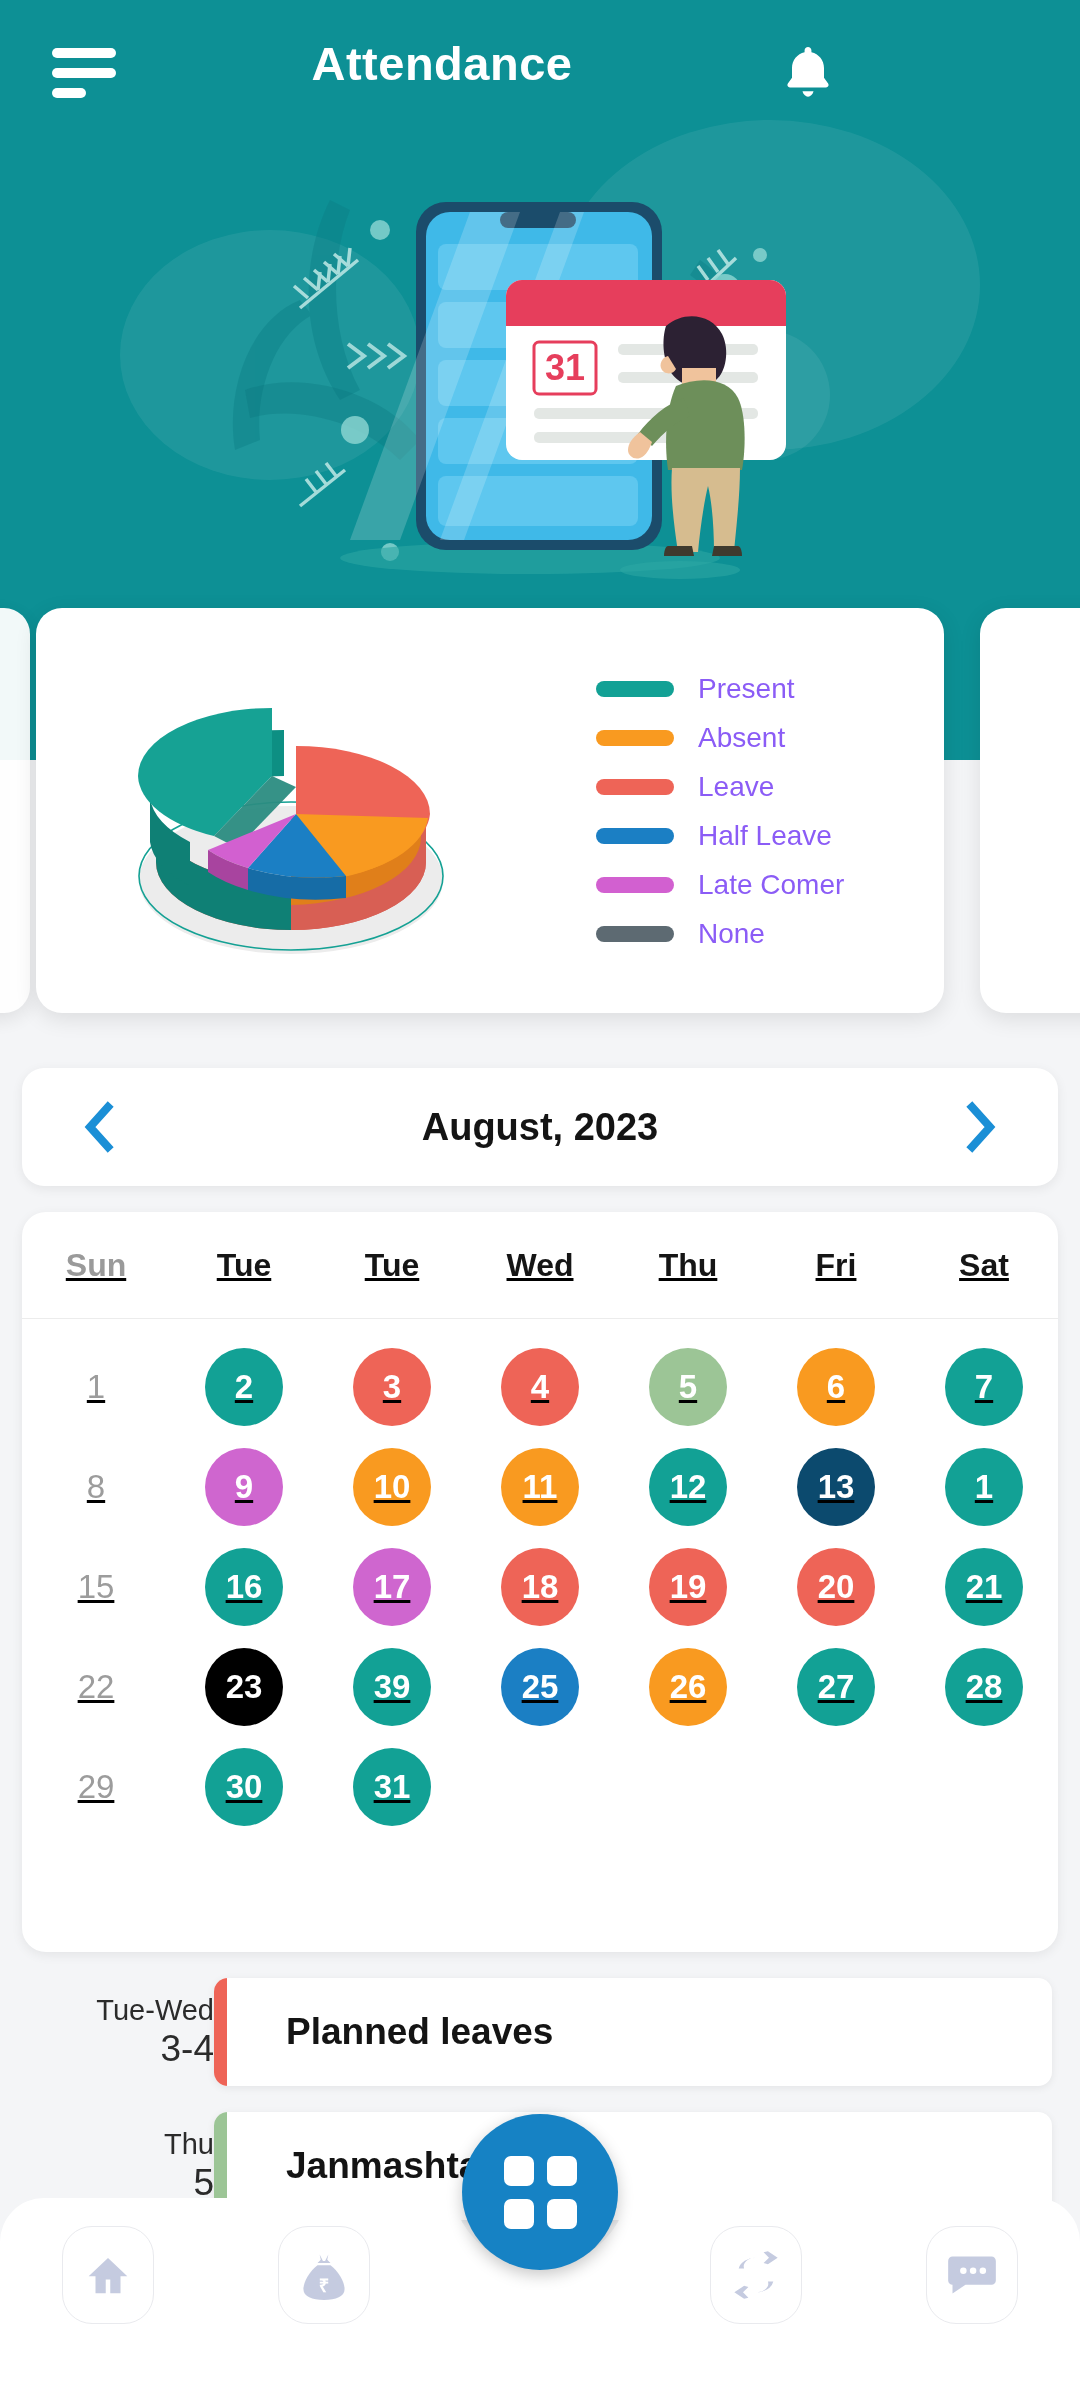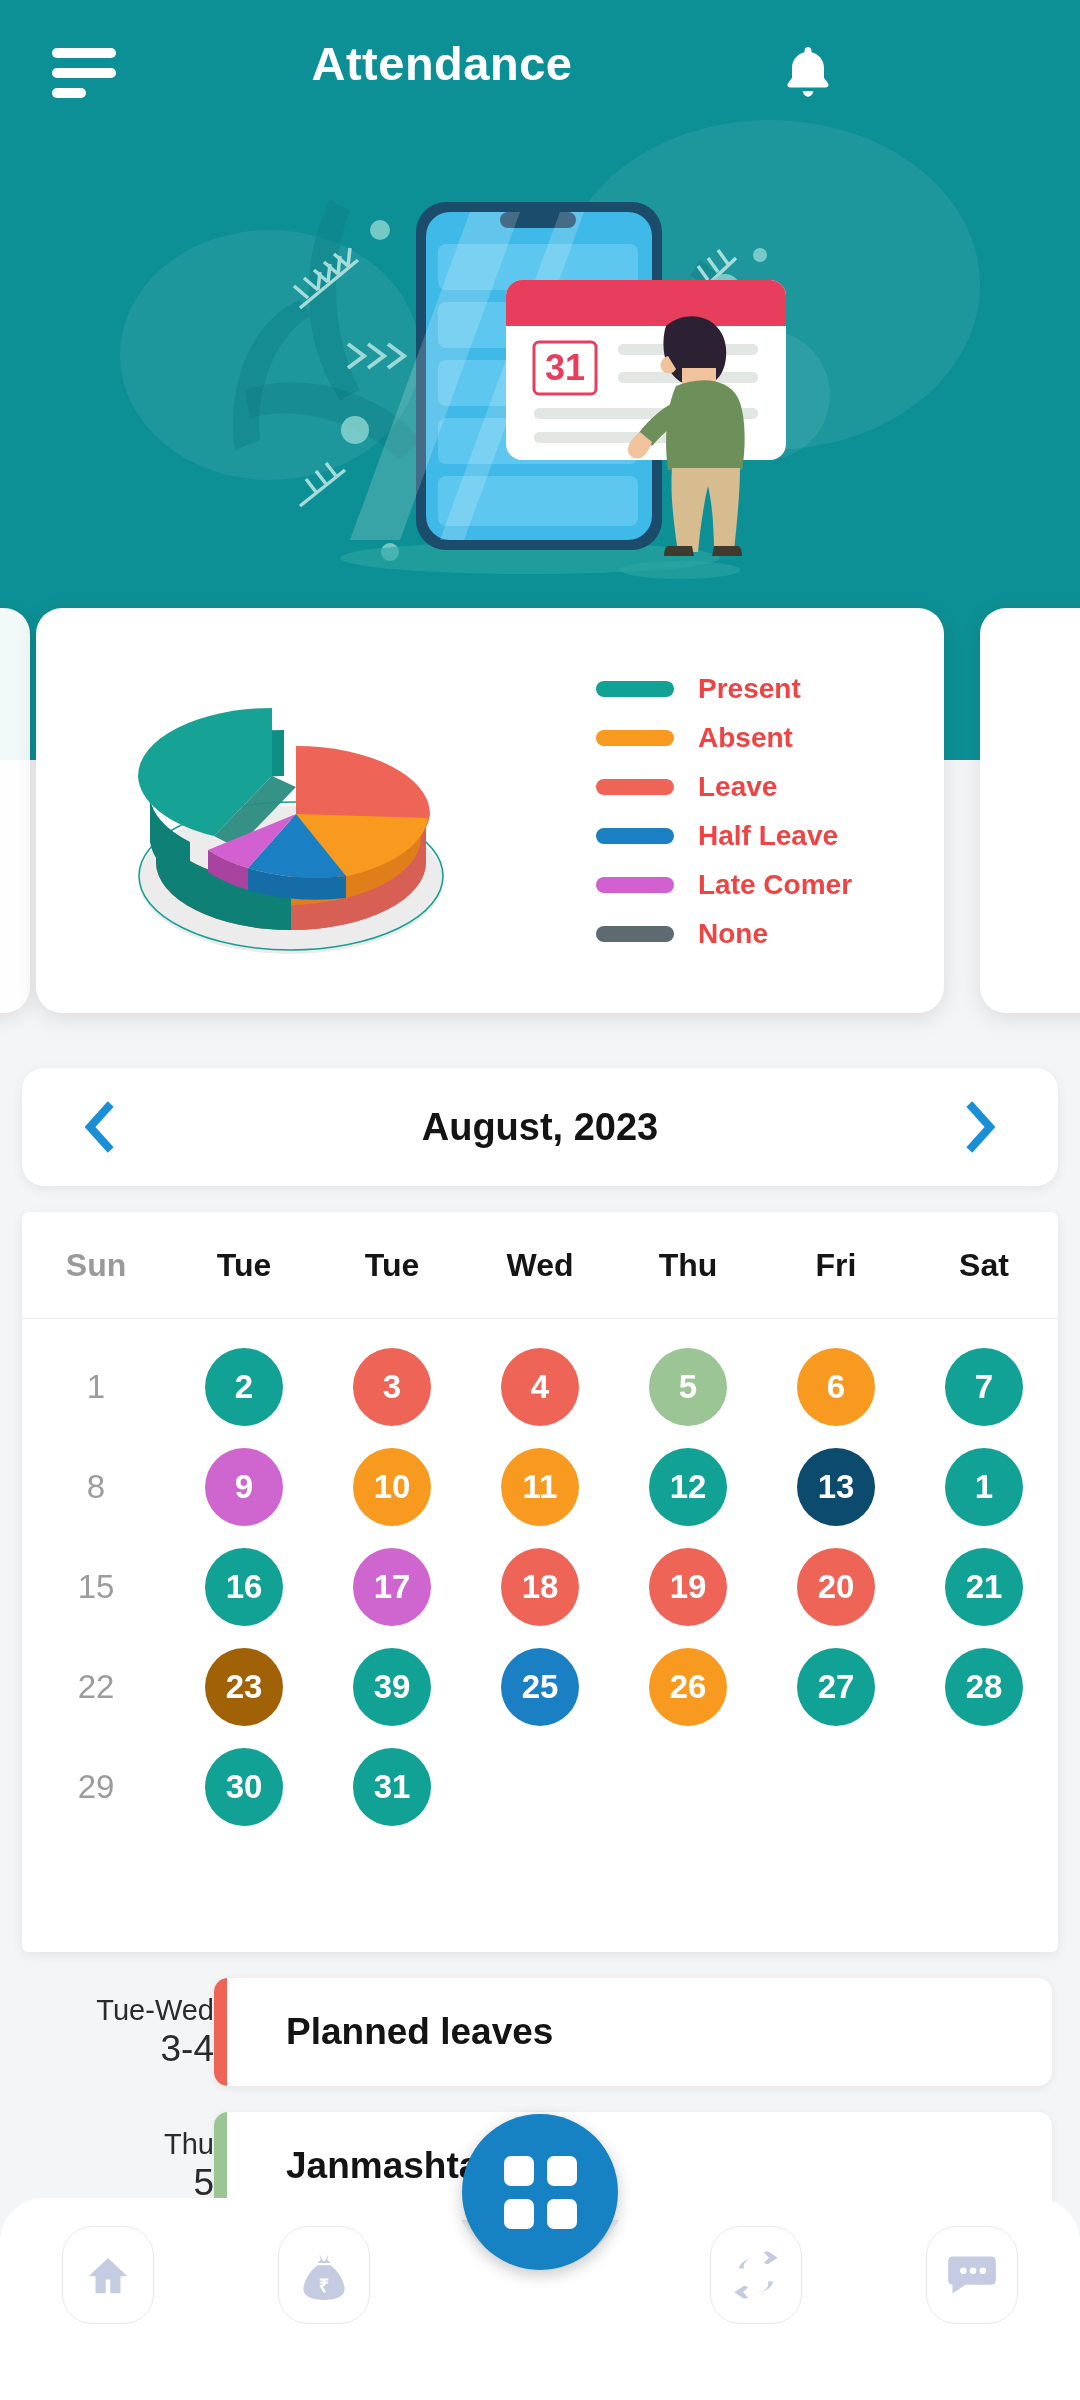--- a/index.html
+++ b/index.html
@@ -60,38 +60,39 @@
   .card-left  { left:-260px; top:0; width:290px; height:405px; opacity:0.95; }
 
   .chart-wrap { position:absolute; left:20px; top:10px; width:470px; height:380px; }
   .legend {
     position:absolute; left:560px; top:56px; width:330px;
   }
   .legend-row { display:flex; align-items:center; height:49px; }
   .legend-swatch {
     width:78px; height:16px; border-radius:9px; margin-right:24px; flex:none;
   }
-  .legend-label { font-size:28px; font-weight:bold; color:#ef4444; white-space:nowrap; }
+  .legend-label { font-size:28px; font-weight:normal; color:#8b5cf6; white-space:nowrap; }
 
   
   .month-bar {
     position:absolute; left:22px; top:1068px; width:1036px; height:118px;
     background:#fff; border-radius:22px; z-index:10;
     box-shadow:0 3px 12px rgba(0,0,0,0.07);
     display:flex; align-items:center; justify-content:space-between;
     padding:0 60px;
   }
   .month-label { font-size:38px; font-weight:bold; color:#141414; }
   .chev { width:34px; height:52px; cursor:pointer; }
 
   
   .calendar {
     position:absolute; left:22px; top:1212px; width:1036px; height:740px;
-    background:#fff; border-radius:7px; z-index:10;
+    background:#fff; border-radius:24px; z-index:10;
     box-shadow:0 3px 12px rgba(0,0,0,0.07);
+    text-decoration:underline;
   }
   .weekdays {
     display:grid; grid-template-columns:repeat(7,1fr);
     height:107px; align-items:center;
     border-bottom:1px solid #ececec;
   }
   .weekday { text-align:center; font-size:32px; font-weight:bold; color:#151515; }
   .weekday.dim { color:#9a9a9a; }
   .weeks { padding-top:18px; }
   .week { display:grid; grid-template-columns:repeat(7,1fr); height:100px; align-items:center; }
@@ -412,21 +413,21 @@
         </div>
         <div class="day">
           <div class="pill" style="background: rgb(18, 161, 149);">21</div>
         </div>
       </div>
       <div class="week">
         <div class="day">
           <div class="plain">22</div>
         </div>
         <div class="day">
-          <div class="pill" style="background: #a16207;">23</div>
+          <div class="pill" style="background: #000000;">23</div>
         </div>
         <div class="day">
           <div class="pill" style="background: rgb(18, 161, 149);">39</div>
         </div>
         <div class="day">
           <div class="pill" style="background: rgb(27, 127, 196);">25</div>
         </div>
         <div class="day">
           <div class="pill" style="background: rgb(249, 154, 32);">26</div>
         </div>

